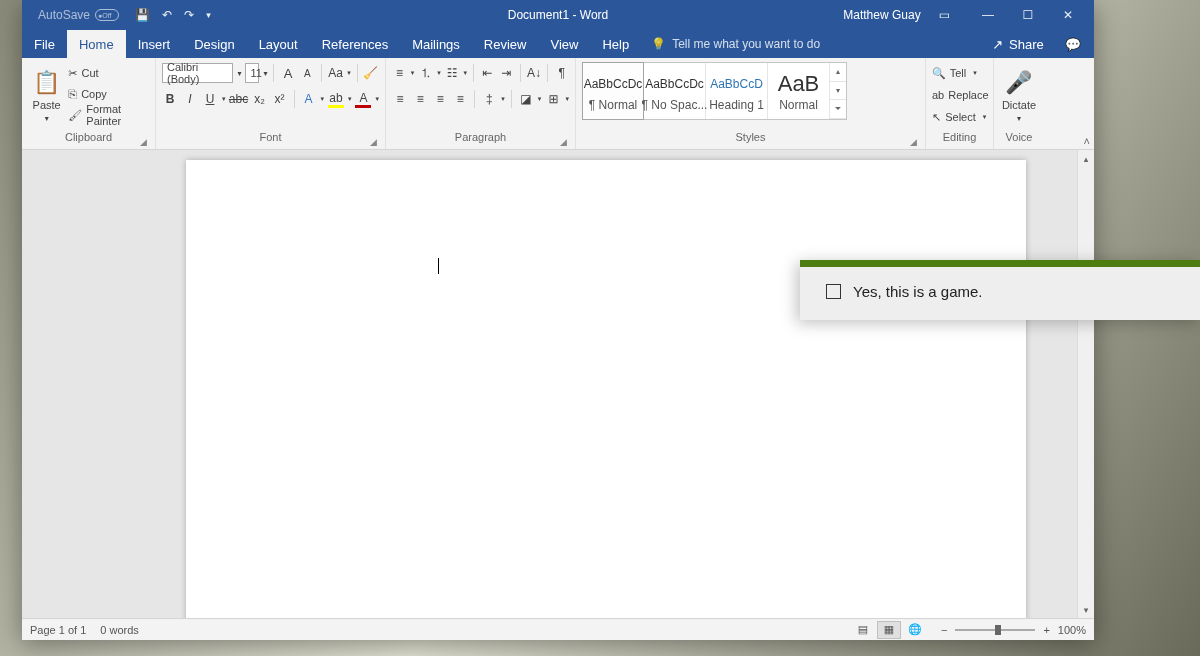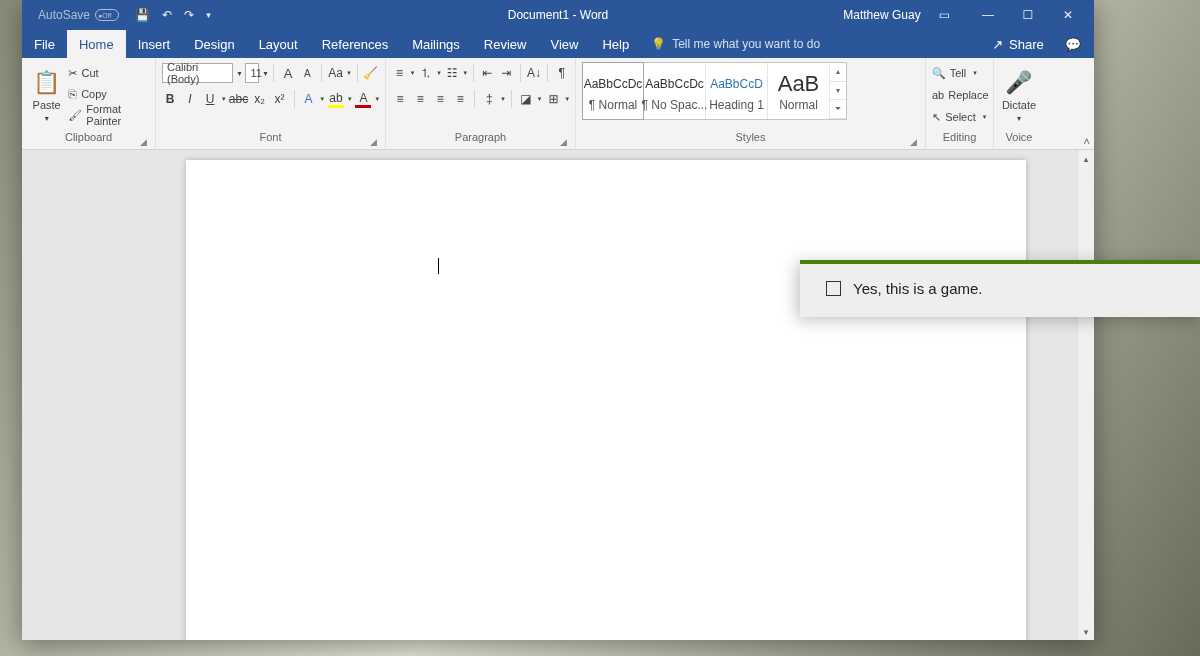--- a/index.html
+++ b/index.html
@@ -50,21 +50,21 @@
 .status-bar { height: 22px; background: #f3f3f3; border-top: 1px solid #d4d4d4; display: flex; align-items: center; font-size: 11px; color: #555; padding: 0 8px; gap: 14px; }
 .status-bar .spacer { flex: 1; }
 .view-btns { display: flex; gap: 2px; }
 .view-btns span { width: 24px; height: 18px; border: 1px solid transparent; display: flex; align-items: center; justify-content: center; font-size: 11px; }
 .view-btns span.active { background: #e0e0e0; border-color: #c0c0c0; }
 .zoom-slider { display: flex; align-items: center; gap: 8px; }
 .slider-track { width: 80px; height: 2px; background: #aaa; position: relative; }
 .slider-thumb { position: absolute; left: 50%; top: -4px; width: 6px; height: 10px; background: #666; }
 .gamebar-popup { position: absolute; right: 0; top: 260px; width: 400px; background: #eeeeee; box-shadow: -3px 3px 15px rgba(0,0,0,0.25); padding: 0; font-size: 15px; color: #222; }
 .gamebar-popup .q { padding: 22px 26px; font-size: 17px; }
-.gamebar-popup .opt { padding: 16px 26px 20px 26px; display: flex; align-items: center; gap: 12px; border-top: 4px solid #4d7c0f; }
+.gamebar-popup .opt { padding: 16px 26px 20px 26px; display: flex; align-items: center; gap: 12px; border-top: 7px solid #4d7c0f; }
 .chk { width: 15px; height: 15px; border: 1.5px solid #333; }
 </style>
 </head>
 <body>
 
 <div class="word-window">
 
   <div class="title-bar">
     <div class="autosave">
       <span>AutoSave</span>
@@ -290,20 +290,38 @@
     <div class="page">
       <div class="cursor"></div>
     </div>
     <div class="vscroll">
       <div class="arrow">▴</div>
       <div style="flex:1"></div>
       <div class="arrow" style="position:absolute;bottom:0;width:100%;">▾</div>
     </div>
   </div>
 
+  <div class="status-bar">
+    <span>Page 1 of 1</span>
+    <span>0 words</span>
+    <span class="spacer"></span>
+    <div class="view-btns">
+      <span>▤</span>
+      <span class="active">▦</span>
+      <span>🌐</span>
+    </div>
+    <div class="zoom-slider">
+      <span>−</span>
+      <div class="slider-track">
+          <div class="slider-thumb"></div>
+        </div>
+      <span>+</span>
+      <span>100%</span>
+    </div>
+  </div>
 </div>
 
 <div class="gamebar-popup">
   <div class="opt">
     <div class="chk"></div>
     <span>Yes, this is a game.</span>
   </div>
 </div>
 
 </body></html>

